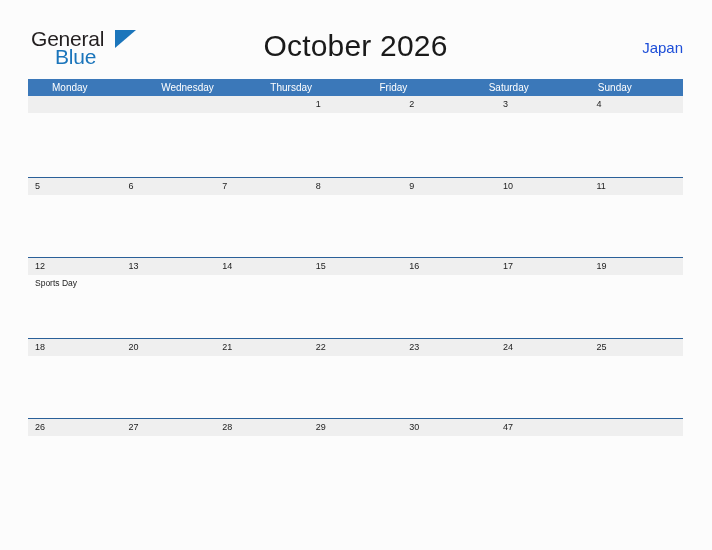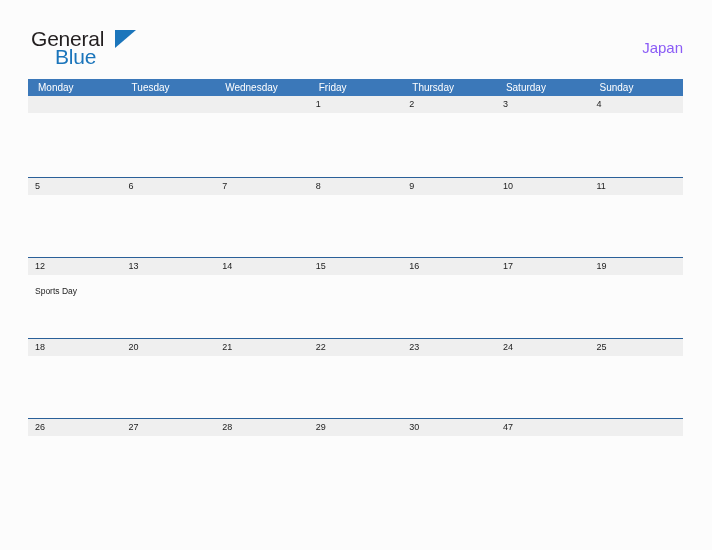--- a/index.html
+++ b/index.html
@@ -76,21 +76,21 @@
     color: #1a1a1a;
     line-height: 40px;
     letter-spacing: 0.2px;
   }
 
   .country {
     position: absolute;
     right: 0;
     top: 12px;
     font-size: 15px;
-    color: #8b5cf6;
+    color: #1d4ed8;
     line-height: 20px;
   }
 
   
   .calendar {
     position: absolute;
     left: 28px;
     top: 79px;
     width: 655px;
   }
@@ -98,21 +98,21 @@
   .dow-row {
     display: flex;
     background: #3b78b9;
     height: 17px;
   }
   .dow-cell {
     flex: 1 1 0;
     color: #ffffff;
     font-size: 10px;
     line-height: 17px;
-    padding-left: 10px;
+    padding-left: 24px;
     box-sizing: border-box;
     overflow: hidden;
     white-space: nowrap;
   }
 
   .week-row {
     border-top: 1.5px solid #2a6099;
     height: 80.5px;
     box-sizing: border-box;
     position: relative;
@@ -137,21 +137,20 @@
     padding-left: 7px;
     box-sizing: border-box;
     overflow: hidden;
     white-space: nowrap;
   }
 
   .event-band {
     display: flex;
     background: transparent;
     height: 63px;
-    margin-top: 8px;
   }
   .event-cell {
     flex: 1 1 0;
     padding-left: 7px;
     padding-top: 2px;
     box-sizing: border-box;
     overflow: hidden;
   }
   .event-item {
     font-size: 8.5px;
@@ -166,32 +165,32 @@
 <div class="page">
 
   <div class="header">
 
     <div class="brand">
       <span class="brand-general">General</span>
       <span class="brand-mark"></span>
       <span class="brand-blue">Blue</span>
     </div>
 
+    <div class="cal-title">October 2026</div>
 
     <div class="country">Japan</div>
 
   </div>
 
   <div class="calendar">
     <div class="dow-row">
         <div class="dow-cell">Monday</div>
-        <div class="dow-cell">Tuesday</div>
         <div class="dow-cell">Wednesday</div>
+        <div class="dow-cell">Thursday</div>
         <div class="dow-cell">Friday</div>
-        <div class="dow-cell">Thursday</div>
         <div class="dow-cell">Saturday</div>
         <div class="dow-cell">Sunday</div>
       </div>
     <div id="weeks-container">
         <div class="week-row">
           <div class="date-band">
             <div class="date-cell"></div>
             <div class="date-cell"></div>
             <div class="date-cell"></div>
             <div class="date-cell">1</div>

